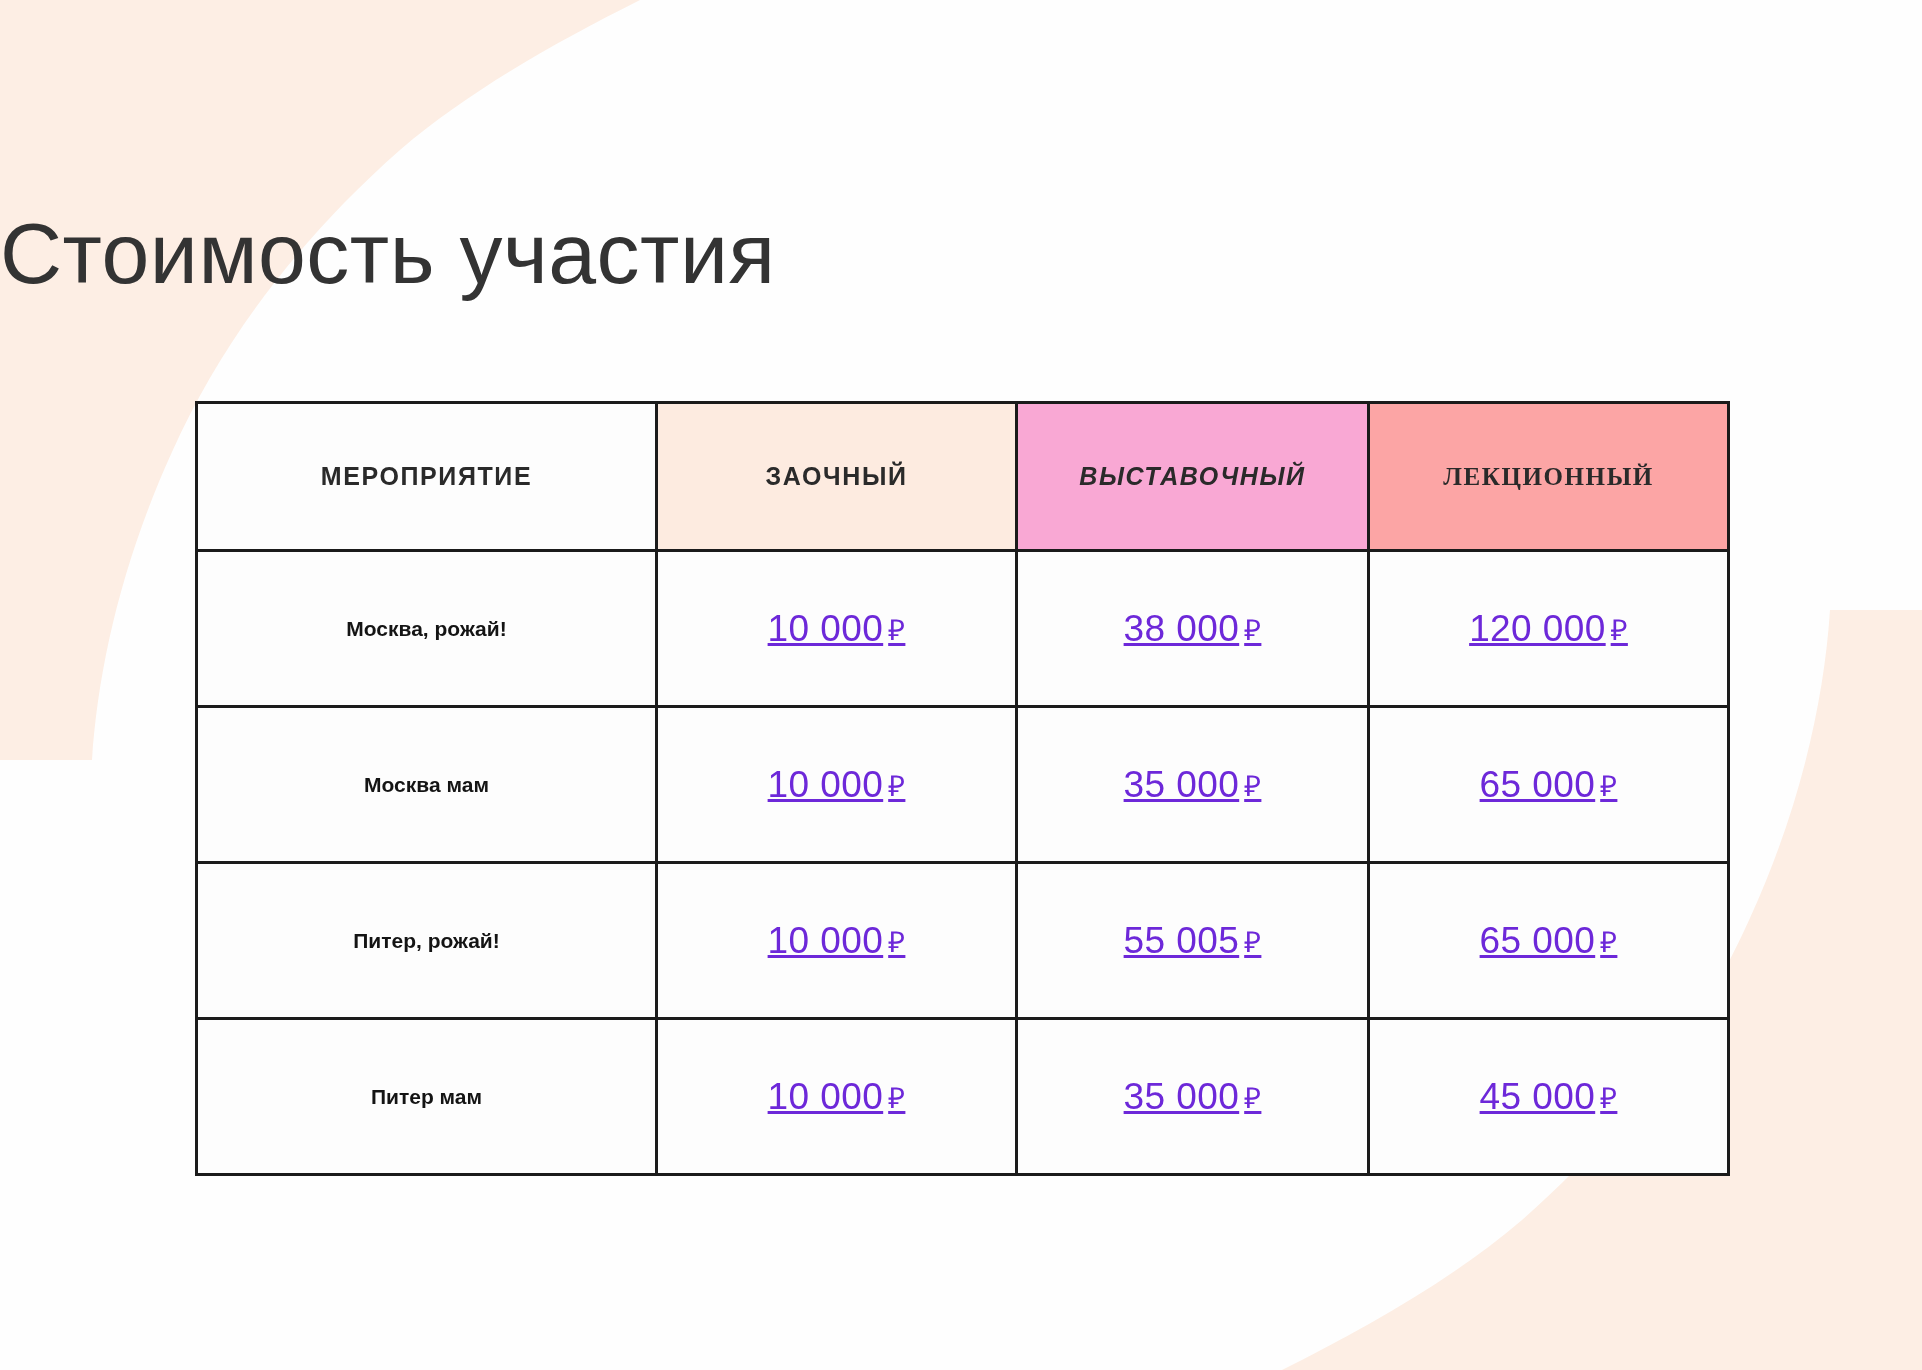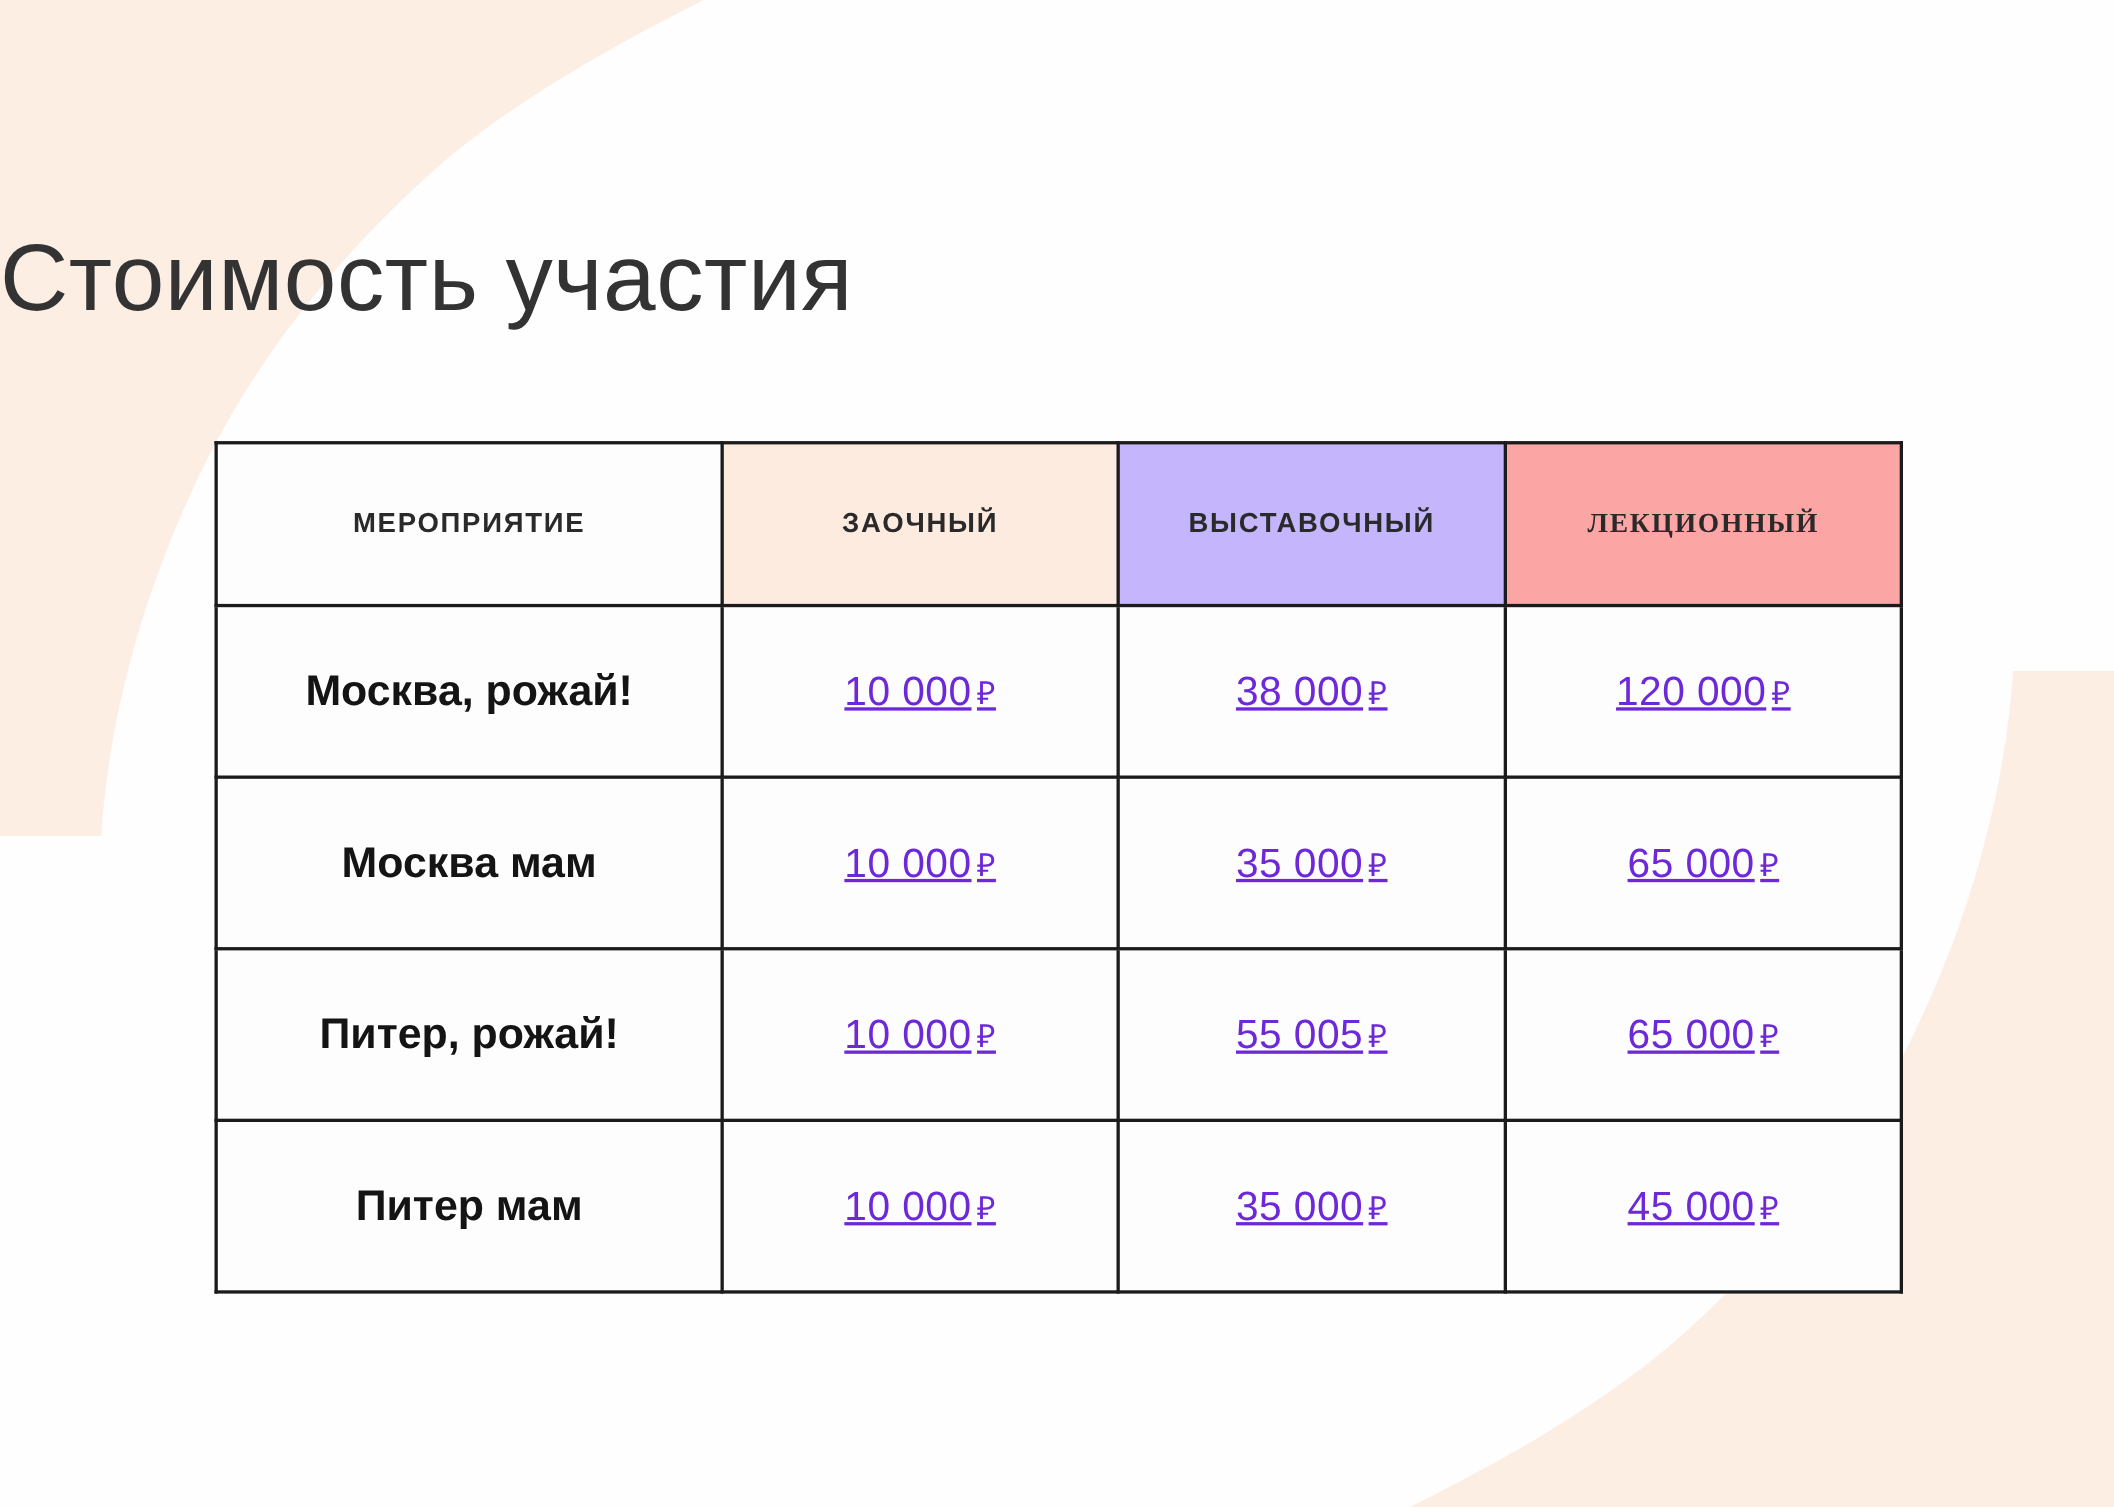--- a/index.html
+++ b/index.html
@@ -79,29 +79,29 @@
     text-transform: uppercase;
     font-stretch: condensed;
   }
   th.h-event {
     background: #fdfdfd;
     text-align: left;
     padding-left: 32px;
     margin-top: 36px;
   }
   th.h-1 { background: #fdebe0; }
-  th.h-2 { background: #c4b5fd; }
+  th.h-2 { background: #f9a8d4; font-style: italic; }
   th.h-3 { background: #fca5a5; font-family: Liberation Serif, serif; }
 
   
   tbody tr { height: 156px; }
   td.row-label {
     text-align: left;
     padding-left: 32px;
-    font-size: 39px;
+    font-size: 21px;
     font-weight: 700;
     color: #141414;
     font-stretch: condensed;
   }
   td.price {
     font-size: 37px;
     font-weight: 400;
     color: #6d28d9;
     letter-spacing: 0.4px;
     white-space: nowrap;

